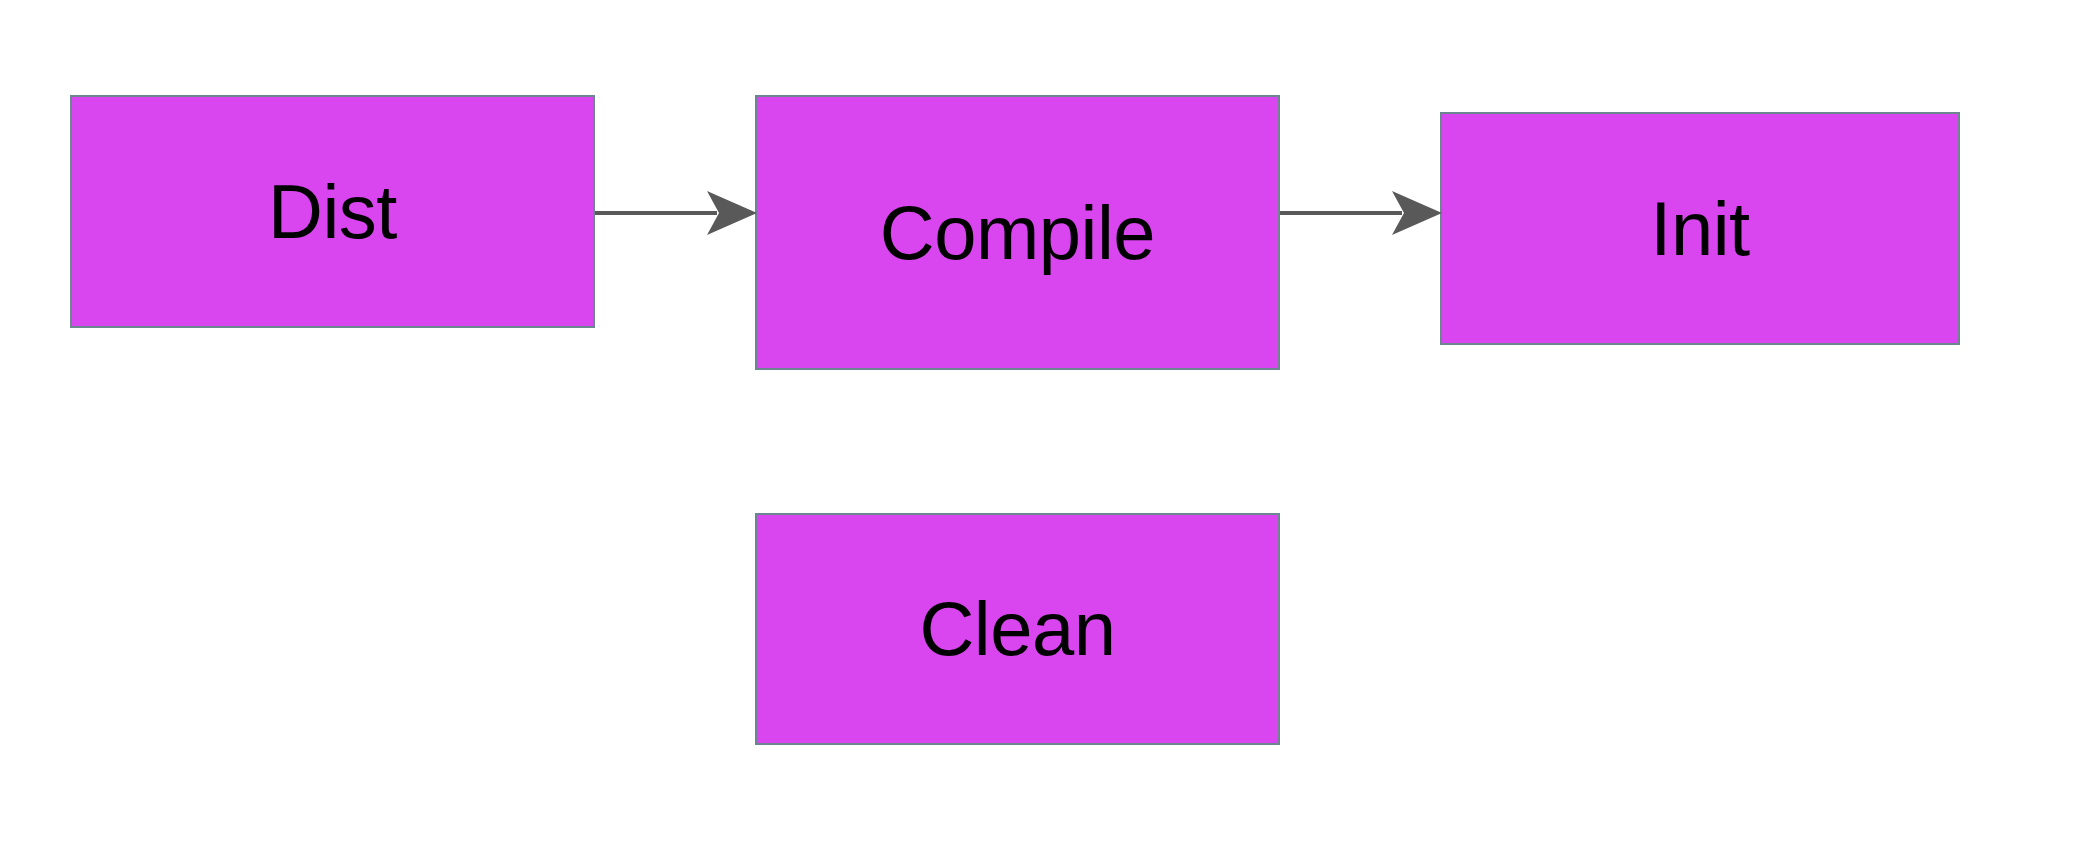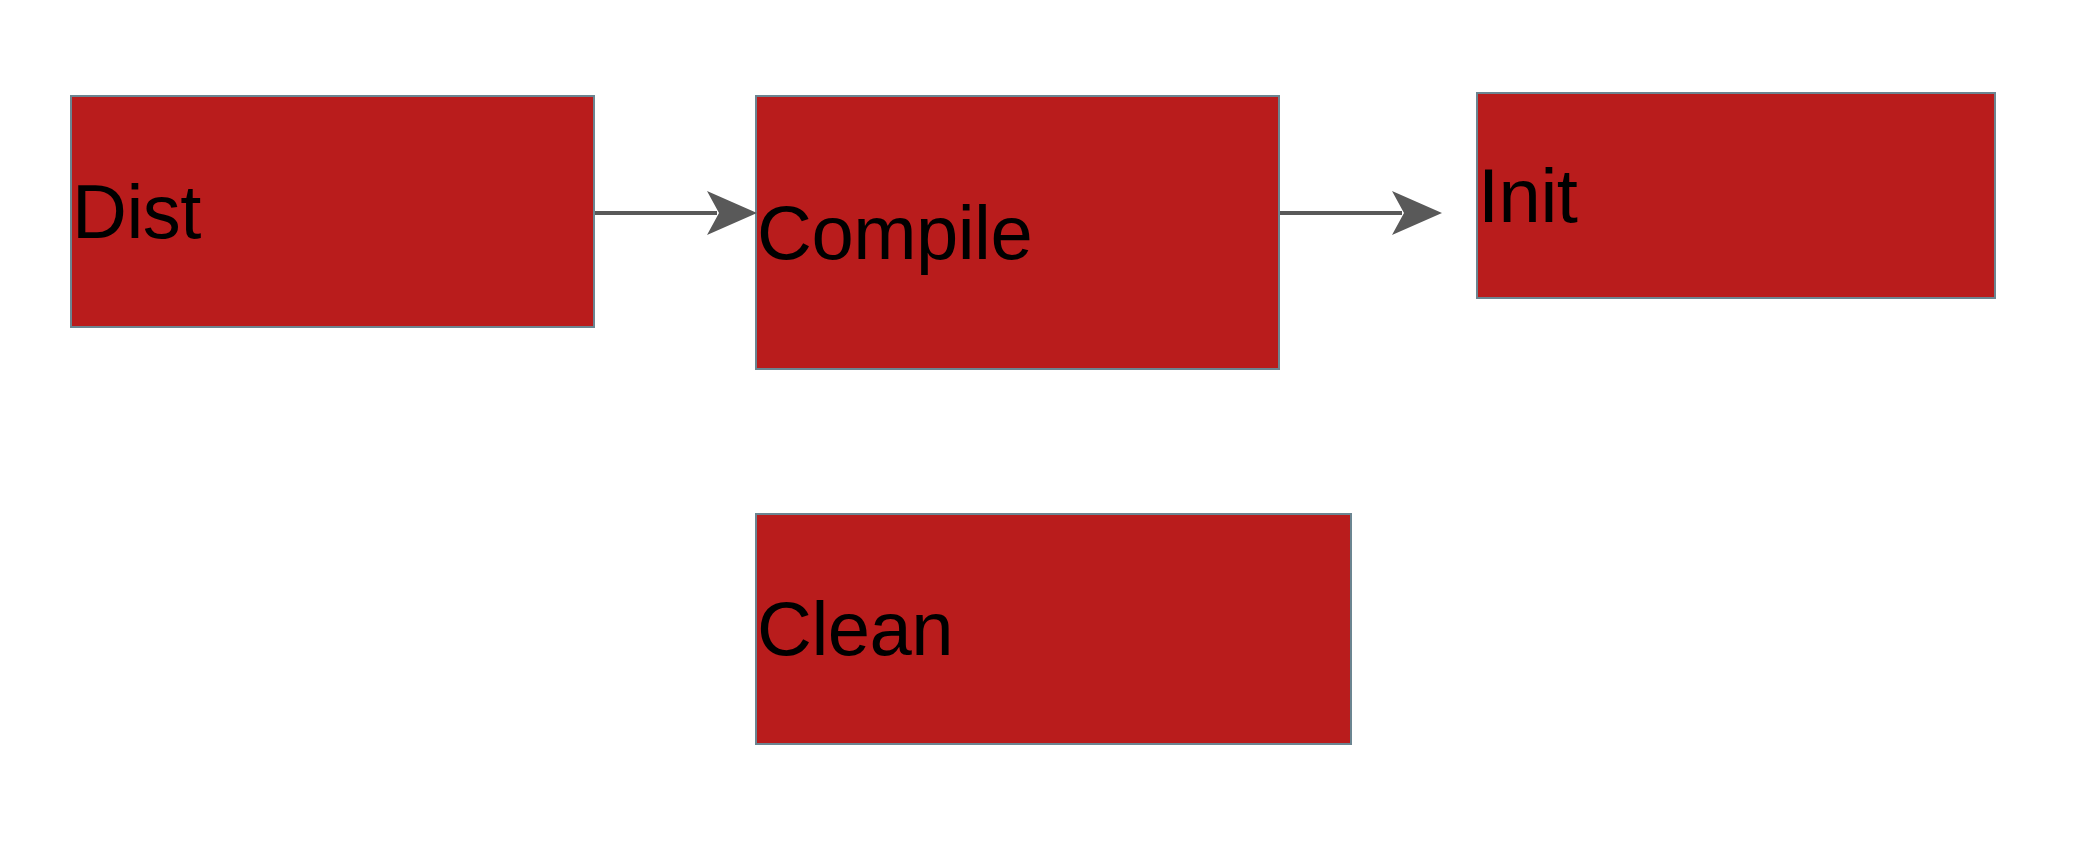--- a/index.html
+++ b/index.html
@@ -14,40 +14,41 @@
   #canvas {
     position: relative;
     width: 2078px;
     height: 848px;
     background: #ffffff;
     overflow: hidden;
   }
   .node {
     position: absolute;
     box-sizing: border-box;
-    background: #b91c1c;
+    background: #d946ef;
     border: 2px solid #6b8591;
     display: flex;
     align-items: center;
+    justify-content: center;
   }
   .node-label {
     color: #000000;
     font-family: "Liberation Sans", "DejaVu Sans", sans-serif;
     font-size: 76px;
     font-weight: 400;
     line-height: 1;
     letter-spacing: -0.5px;
     white-space: nowrap;
     user-select: none;
   }
   
   #node-dist    { left: 70px;   top: 95px;  width: 525px; height: 233px; }
   #node-compile { left: 755px;  top: 95px;  width: 525px; height: 275px; }
-  #node-init    { left: 1440px; top: 92px;  width: 520px; height: 207px; margin-left: 36px; }
-  #node-clean   { left: 755px;  top: 513px; width: 597px; height: 232px; }
+  #node-init    { left: 1440px; top: 112px;  width: 520px; height: 233px; }
+  #node-clean   { left: 755px;  top: 513px; width: 525px; height: 232px; }
 
   .edge {
     position: absolute;
     overflow: visible;
   }
   #edge-dist-compile    { left: 595px;  top: 182px; width: 162px; height: 62px; }
   #edge-compile-init    { left: 1280px; top: 182px; width: 162px; height: 62px; }
 </style>
 </head>
 <body>

